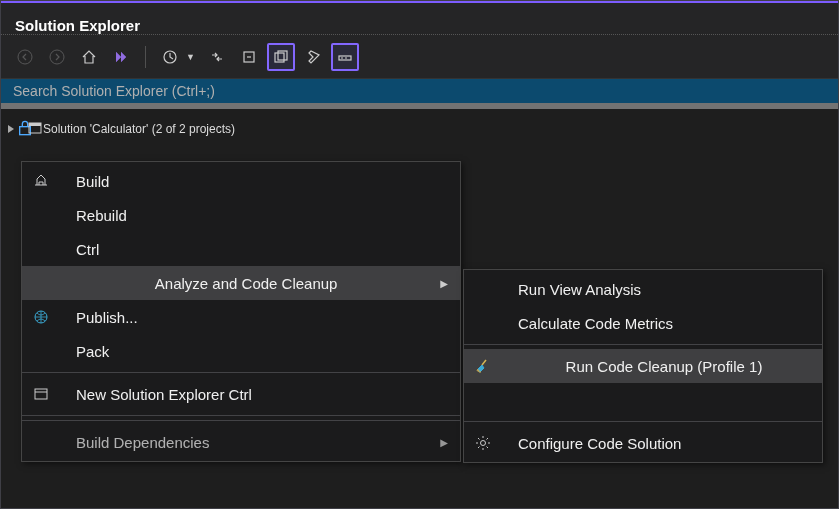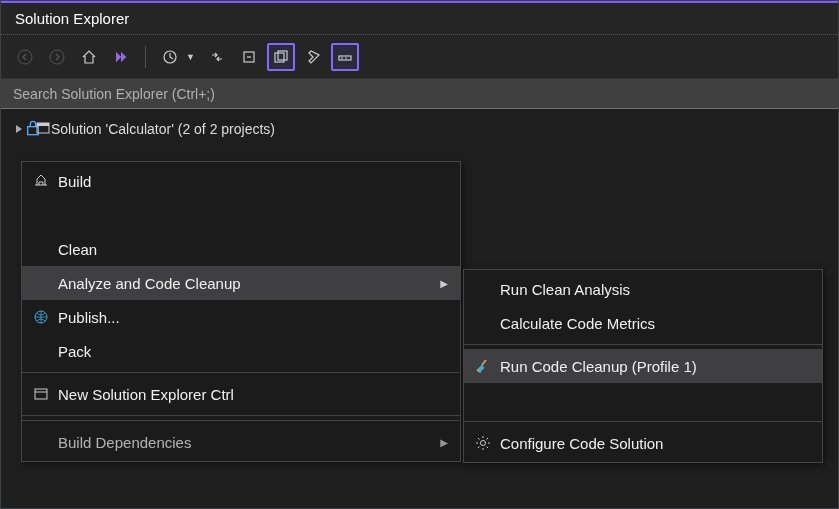--- a/index.html
+++ b/index.html
@@ -13,23 +13,24 @@
   overflow: hidden;
   position: relative;
   border: 1px solid #3f3f46;
 }
 
 .title-bar {
   background: #252526;
   border-top: 2px solid #7c5cff;
   height: 34px;
   display: flex;
-  align-items: center;
+  align-items: flex-end;
   padding-left: 14px;
   border-bottom: 1px dotted #555;
+  font-weight: bold;
 }
 .title-text { font-size: 15px; color: #ffffff; }
 
 .toolbar {
   height: 44px;
   display: flex;
   align-items: center;
   padding: 0 10px;
   gap: 4px;
   background: #252526;
@@ -54,38 +55,38 @@
 }
 .tb-btn.active {
   border: 2px solid #8367ff;
   background: #2a2a3a;
 }
 .tb-btn.dim { opacity: 0.5; }
 .tb-btn svg { width: 16px; height: 16px; }
 
 .search-bar {
   height: 30px;
-  background: #404040;
+  background: #0c4a6e;
   display: flex;
   align-items: center;
   padding: 0 12px;
   color: #b0b0b0;
   font-size: 14px;
-  border-bottom: 1px solid #737373;
+  border-bottom: 6px solid #737373;
 }
 
 .tree {
   padding: 8px 0;
 }
 .tree-row {
   display: flex;
   align-items: center;
   height: 24px;
-  padding-left: 12px;
-  font-size: 14px;
+  padding-left: 4px;
+  font-size: 12px;
   color: #dcdcdc;
 }
 .tree-row .expand {
   width: 12px; height: 12px;
   display: flex; align-items: center; justify-content: center;
 }
 .tree-row svg { width: 16px; height: 16px; }
 
 .context-menu {
   position: absolute;
@@ -105,32 +106,33 @@
   width: 360px;
 }
 .menu-item {
   display: flex;
   align-items: center;
   height: 34px;
   padding: 0 12px 0 8px;
   color: #f0f0f0;
   font-size: 15px;
   cursor: pointer;
-  gap: 6px;
+  gap: 24px;
 }
 .menu-item .icon-slot {
   width: 22px;
   height: 22px;
   display: flex;
   align-items: center;
   justify-content: center;
   flex-shrink: 0;
 }
 .menu-item.highlight {
   background: #3f3f41;
+  text-align: center;
 }
 .menu-item .label { flex: 1; }
 .menu-item .arrow {
   font-size: 10px;
   color: #ccc;
 }
 .menu-separator {
   height: 1px;
   background: #434346;
   margin: 4px 0;
@@ -233,24 +235,25 @@
     <span class="icon-slot">
       <svg viewBox="0 0 16 16" width="16" height="16">
           <path d="M2 12 H14 M4 12 V6 L8 2 L12 6 V12" fill="none" stroke="#ccc" stroke-width="1"></path>
           <path d="M6 12 V9 H10 V12" fill="none" stroke="#ccc" stroke-width="1"></path>
         </svg>
     </span>
     <span class="label">Build</span>
   </div>
   <div class="menu-item">
     <span class="icon-slot"></span>
-  </div>
-  <div class="menu-item">
-    <span class="icon-slot"></span>
-    <span class="label">Clean</span>
+    <span class="label">Rebuild</span>
+  </div>
+  <div class="menu-item">
+    <span class="icon-slot"></span>
+    <span class="label">Ctrl</span>
   </div>
   <div class="menu-item highlight">
     <span class="icon-slot"></span>
     <span class="label">Analyze and Code Cleanup</span>
     <span class="arrow">▶</span>
   </div>
   <div class="menu-item">
     <span class="icon-slot">
       <svg viewBox="0 0 16 16" width="16" height="16">
           <circle cx="8" cy="8" r="6" fill="none" stroke="#3ba9d4" stroke-width="1"></circle>
@@ -278,21 +281,21 @@
   <div class="menu-item" style="opacity:0.7;">
     <span class="icon-slot"></span>
     <span class="label">Build Dependencies</span>
     <span class="arrow">▶</span>
   </div>
 </div>
 
 <div class="context-menu secondary">
   <div class="menu-item">
     <span class="icon-slot"></span>
-    <span class="label">Run Clean Analysis</span>
+    <span class="label">Run View Analysis</span>
   </div>
   <div class="menu-item">
     <span class="icon-slot"></span>
     <span class="label">Calculate Code Metrics</span>
   </div>
   <div class="menu-separator"></div>
   <div class="menu-item highlight">
     <span class="icon-slot">
       <svg viewBox="0 0 16 16" width="16" height="16">
           <path d="M11 2 L7 7" stroke="#d7b553" stroke-width="1.5"></path>

